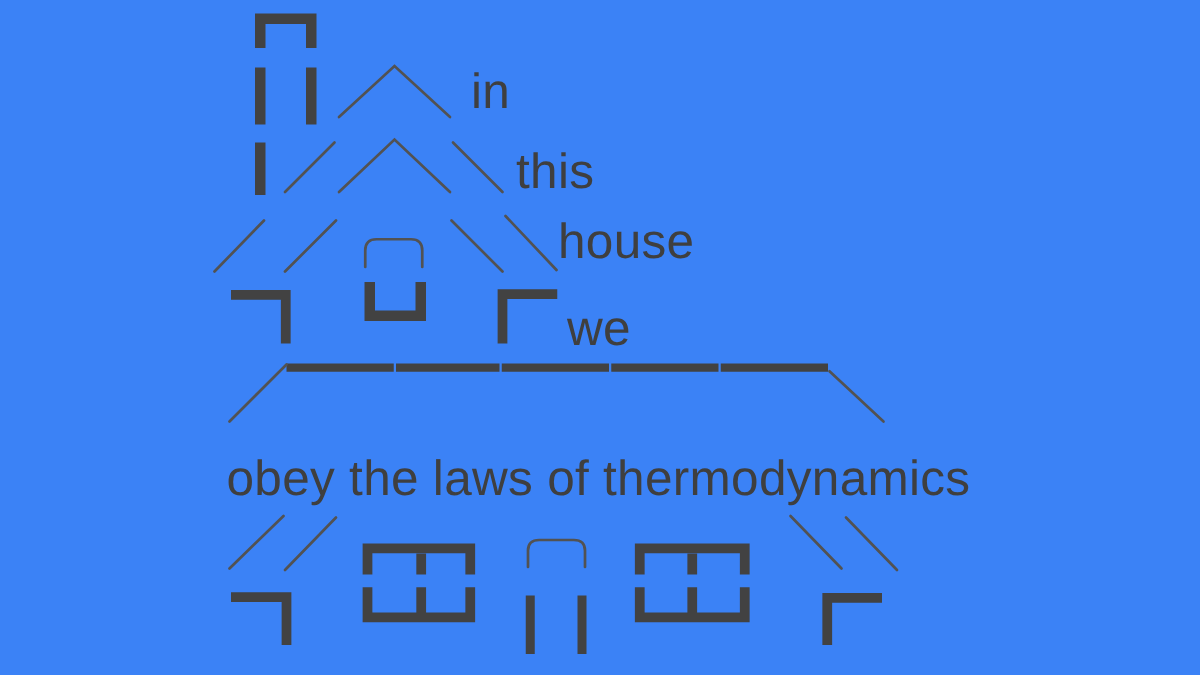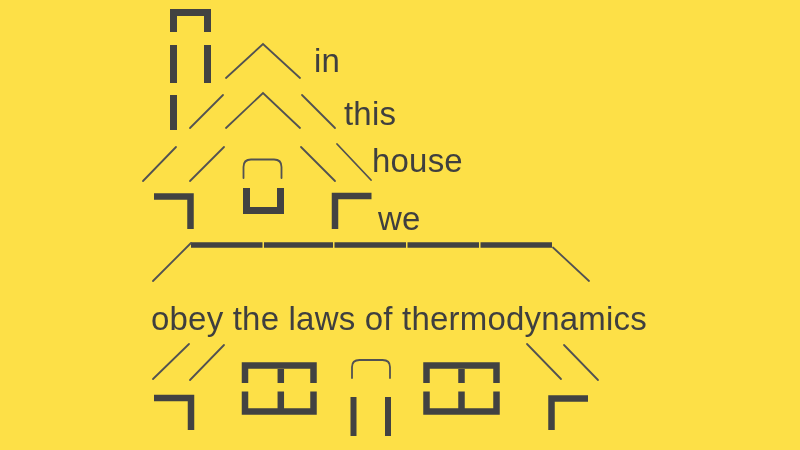--- a/index.html
+++ b/index.html
@@ -4,21 +4,21 @@
 <style>
   html, body {
     margin: 0;
     padding: 0;
     background: #ffffff;
   }
   .stage {
     position: relative;
     width: 800px;
     height: 450px;
-    background: #fde047;
+    background: #3b82f6;
     overflow: hidden;
   }
   svg { display: block; }
   .word, .caption {
     font-family: "Liberation Sans", sans-serif;
     letter-spacing: 0.2px;
   }
   .word   { font-size: 33px; }
   .caption{ font-size: 33px; }
 </style>

